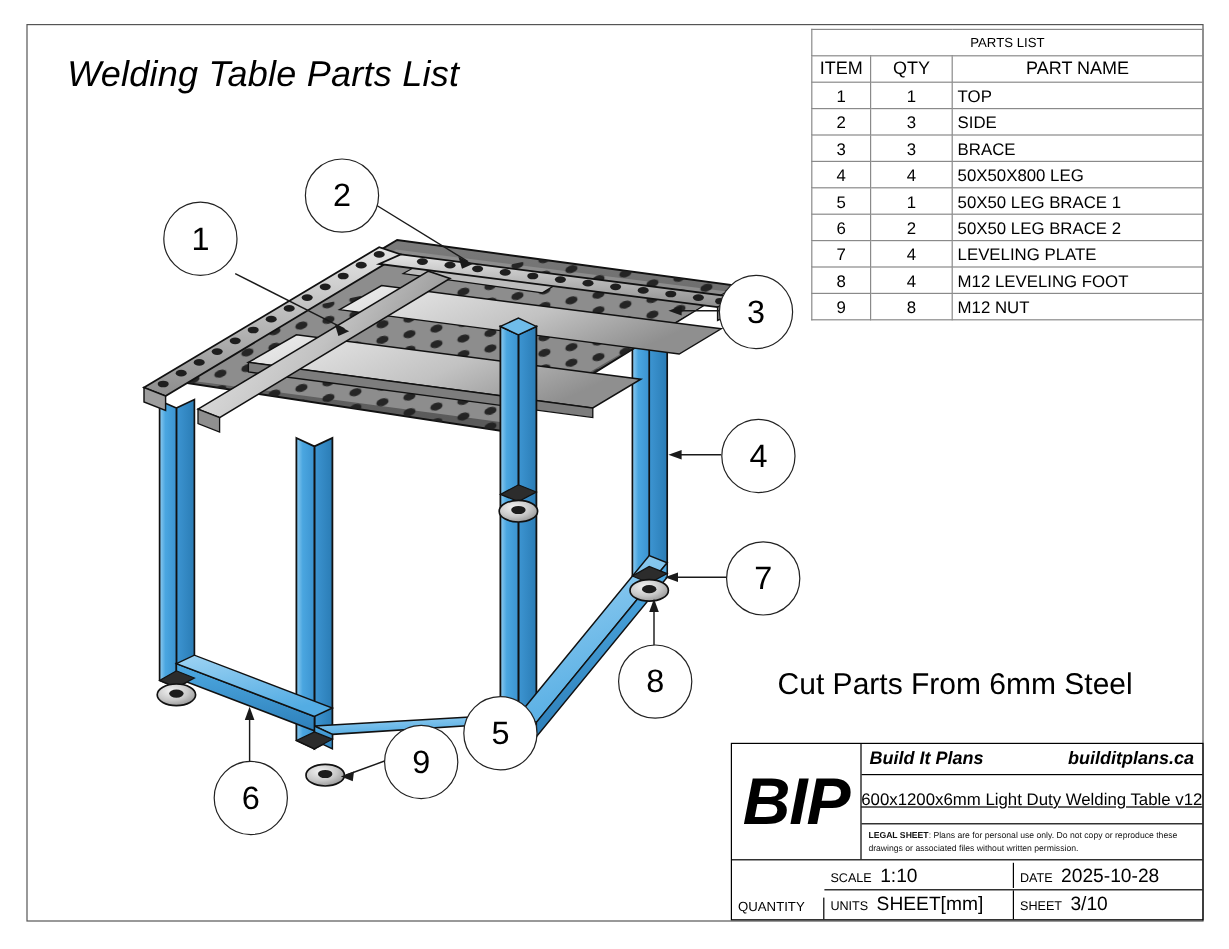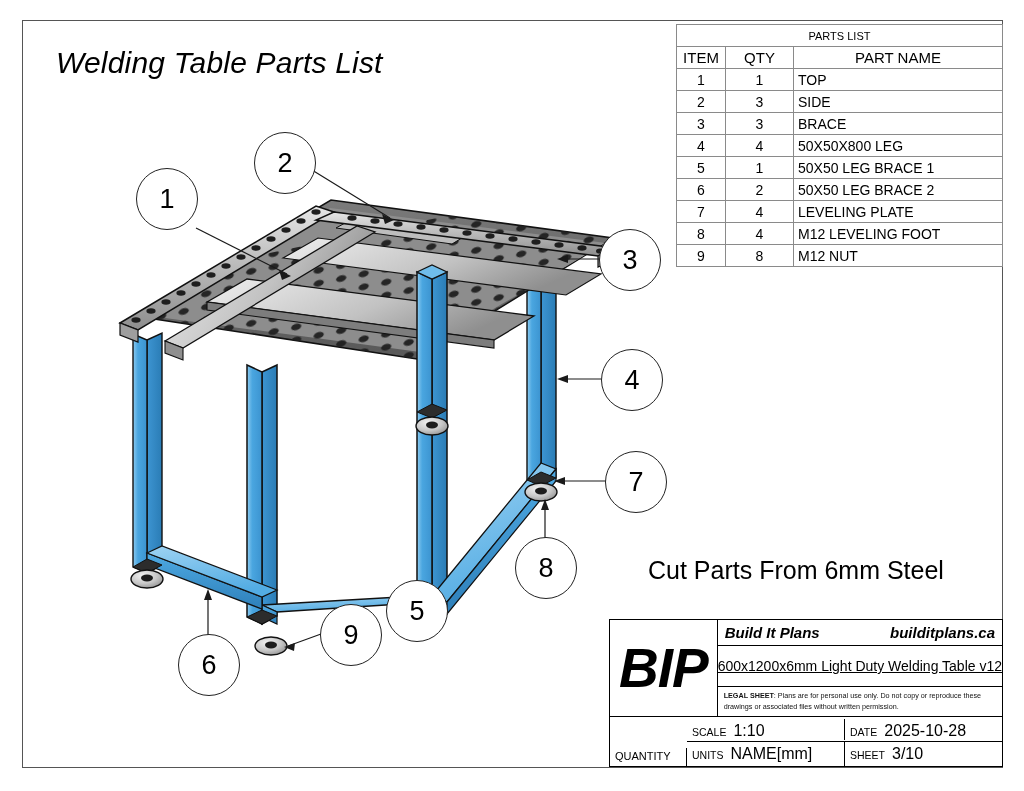--- a/index.html
+++ b/index.html
@@ -374,21 +374,21 @@
             <span class="tb-val">1:10</span>
           </div>
           <div class="tb-cell bl">
             <span class="tb-lbl">DATE</span>
             <span class="tb-val">2025-10-28</span>
           </div>
         </div>
         <div class="tb-grow">
           <div class="tb-cell">
             <span class="tb-lbl">UNITS</span>
-            <span class="tb-val">NAME[mm]</span>
+            <span class="tb-val">SHEET[mm]</span>
           </div>
           <div class="tb-cell bl">
             <span class="tb-lbl">SHEET</span>
             <span class="tb-val">3/10</span>
           </div>
         </div>
       </div>
     </div>
   </div>
 

